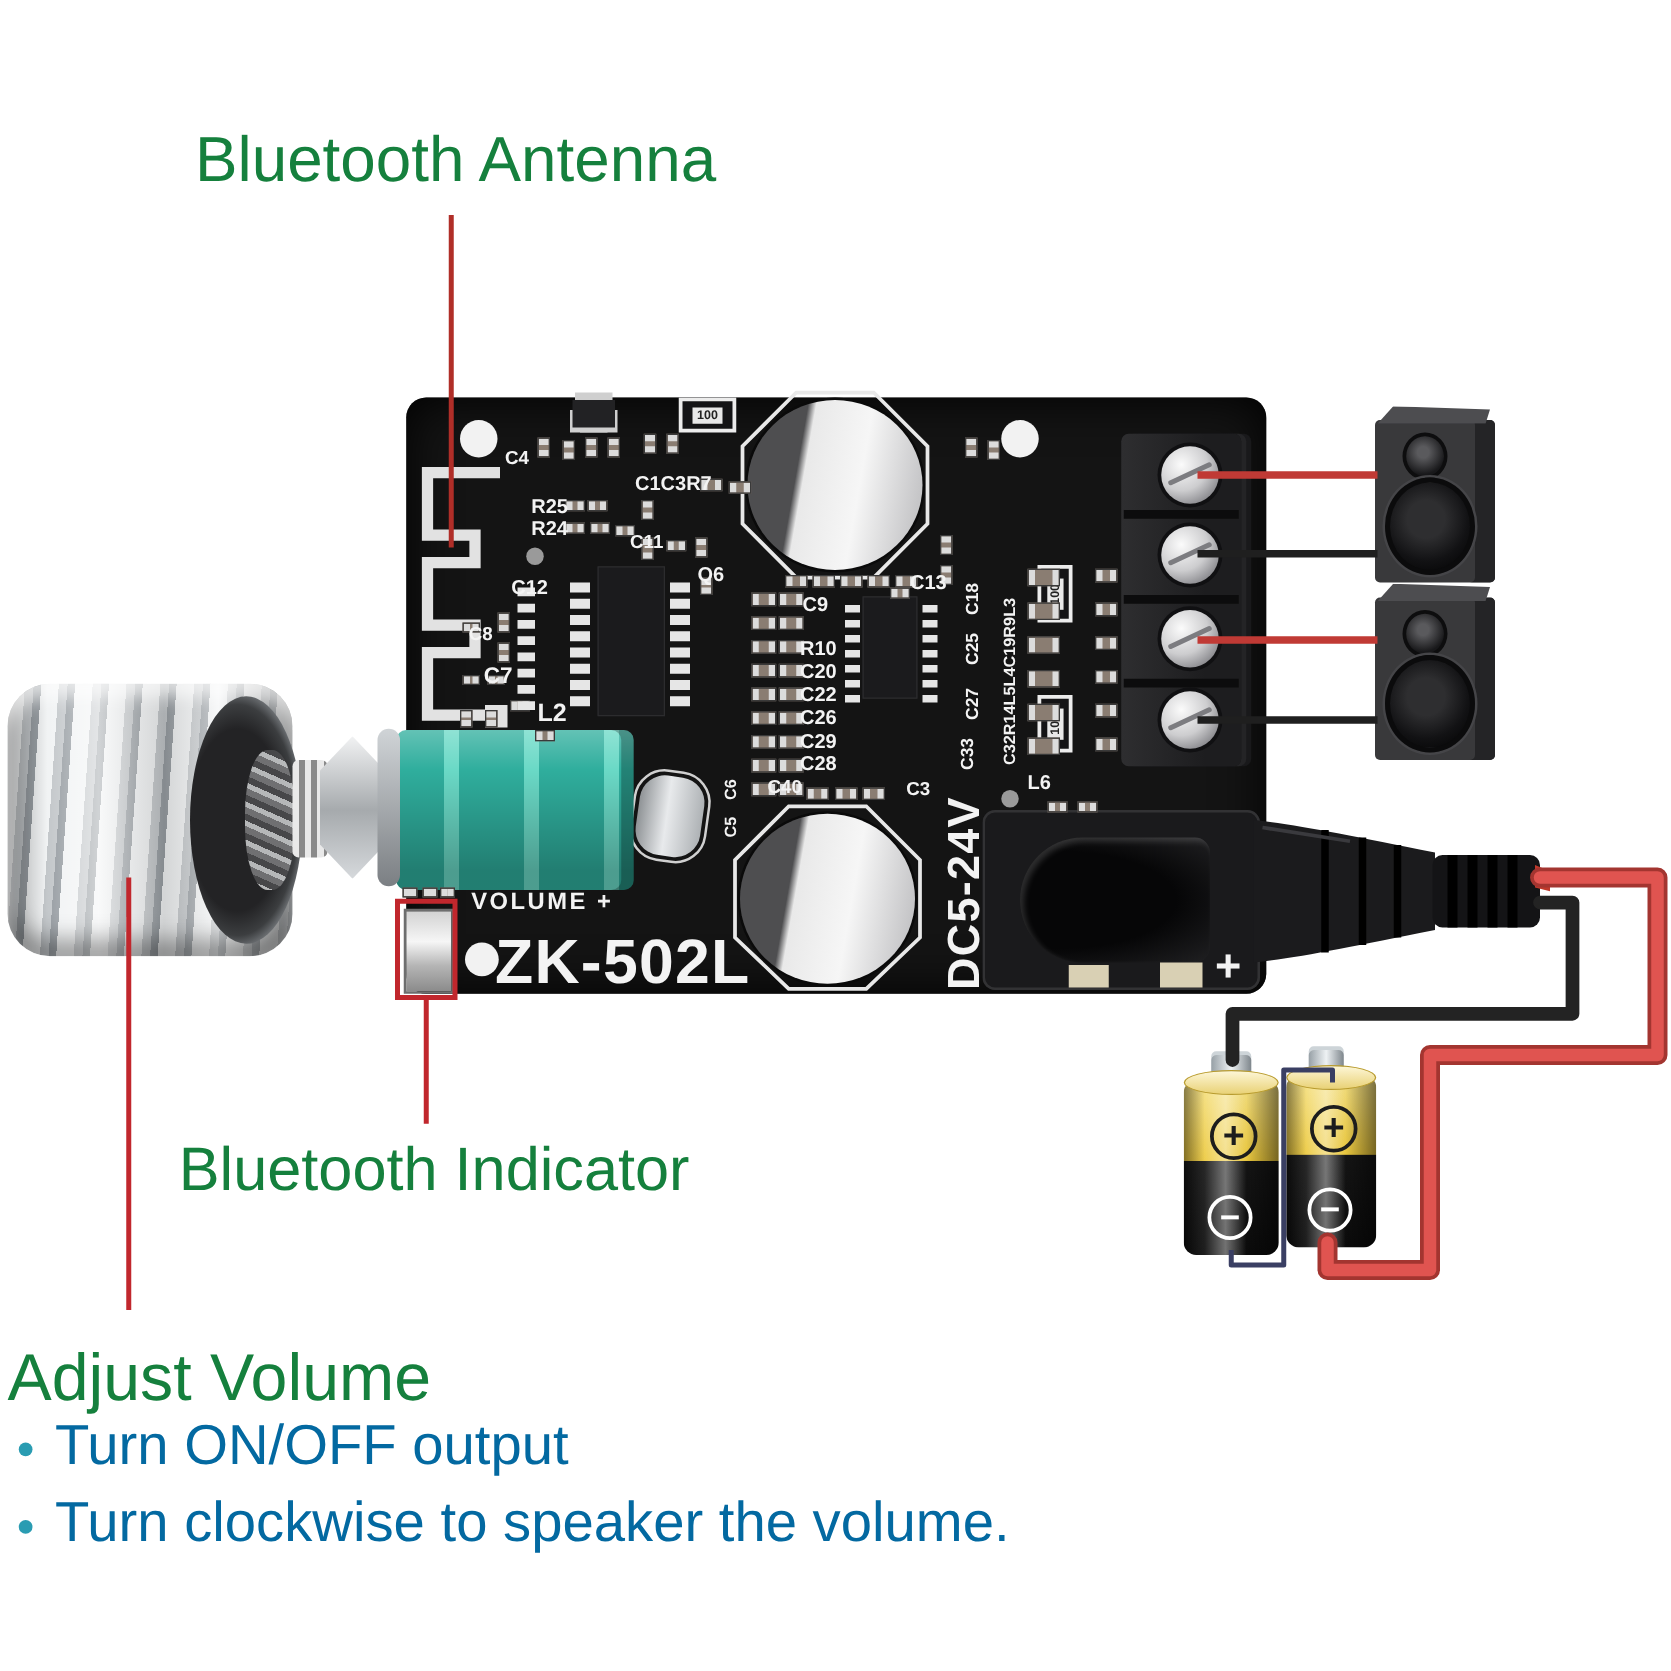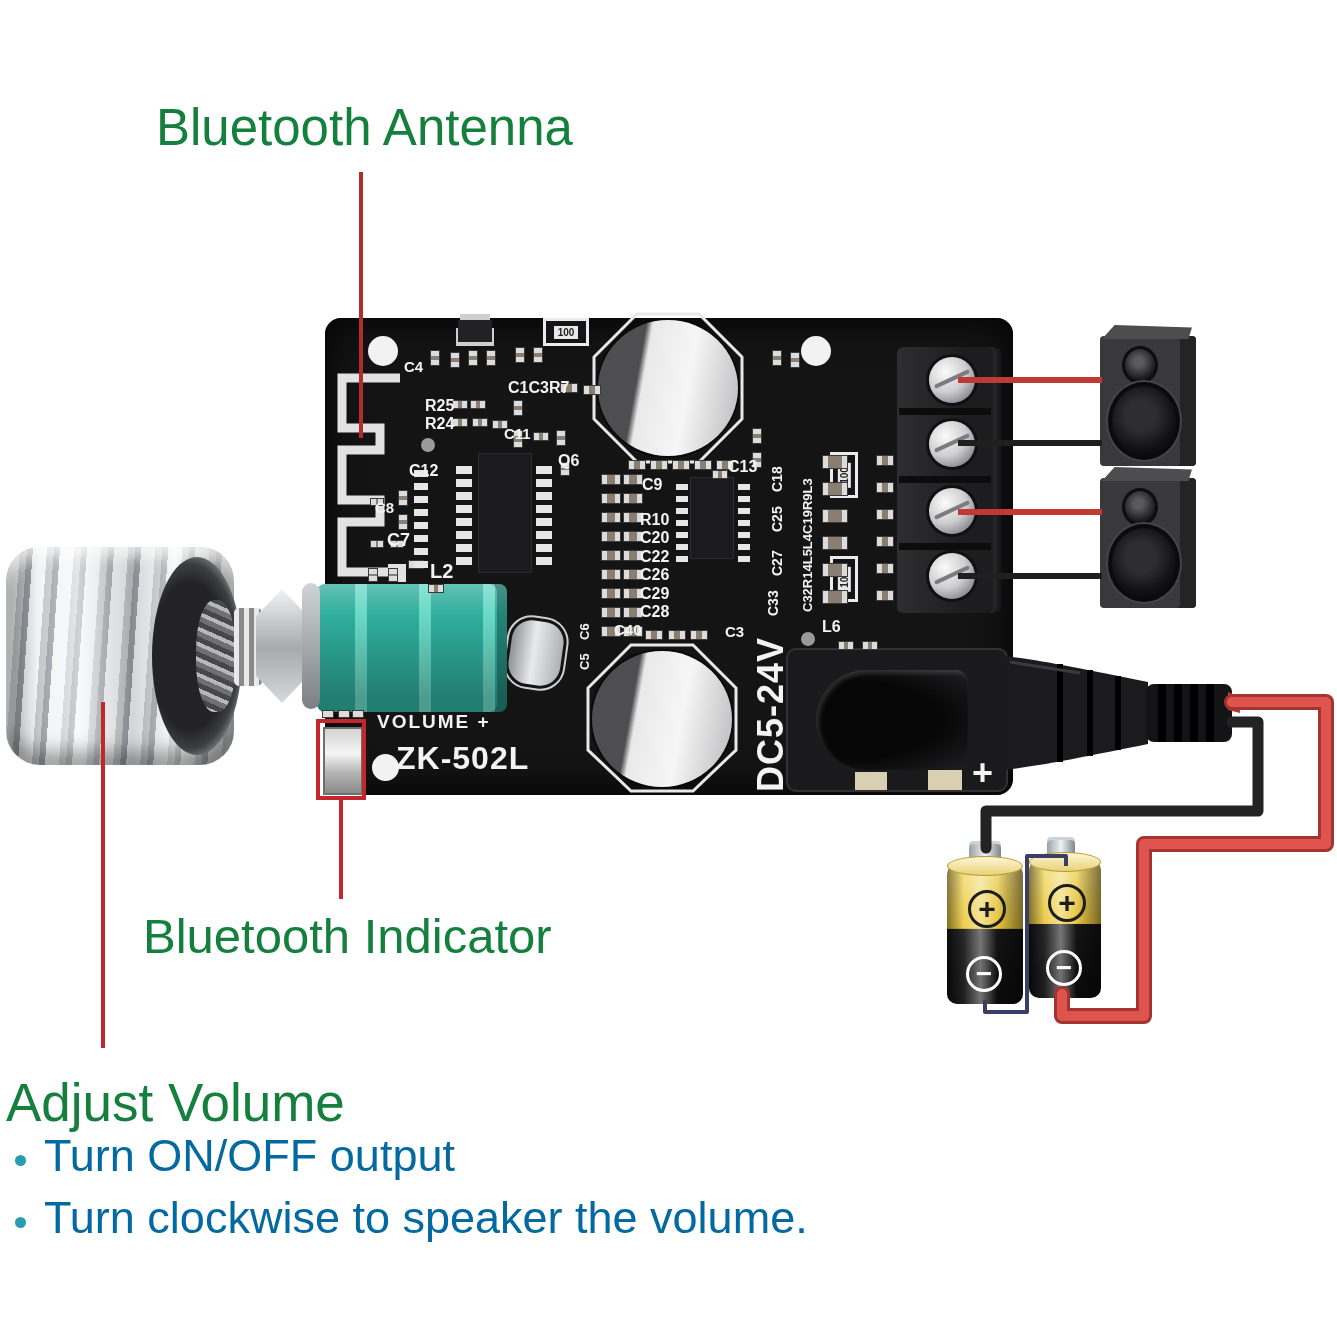--- a/index.html
+++ b/index.html
@@ -298,21 +298,21 @@
       <div class="pad" style="left: 676px; top: 484px; width: 12px; height: 6px;"></div>
       <div class="pad" style="left: 676px; top: 496px; width: 12px; height: 6px;"></div>
       <div class="pad" style="left: 676px; top: 508px; width: 12px; height: 6px;"></div>
       <div class="pad" style="left: 676px; top: 520px; width: 12px; height: 6px;"></div>
       <div class="pad" style="left: 676px; top: 532px; width: 12px; height: 6px;"></div>
       <div class="pad" style="left: 676px; top: 544px; width: 12px; height: 6px;"></div>
       <div class="pad" style="left: 676px; top: 556px; width: 12px; height: 6px;"></div>
     </div>
 
   <div id="silk">
-    <div class="silk" style="left:396px;top:740px;font-size:32px;letter-spacing:1px;">ZK-502L</div>
+    <div class="silk" style="left:396px;top:740px;font-size:50px;letter-spacing:1px;">ZK-502L</div>
     <div class="silk" style="left:377px;top:711px;font-size:19px;letter-spacing:2px;">VOLUME +</div>
     <div class="silk" style="left:750px;top:792px;font-size:36px;letter-spacing:1px;transform-origin:0 0;transform:rotate(-90deg);">DC5-24V</div>
     <div class="silk" style="left:972px;top:752px;font-size:36px;">+</div>
   <div class="silk" style="left: 404px; top: 358px; font-size: 15px;">C4</div>
       <div class="silk" style="left: 508px; top: 379px; font-size: 16px;">C1C3R7</div>
       <div class="silk" style="left: 425px; top: 397px; font-size: 16px;">R25</div>
       <div class="silk" style="left: 425px; top: 415px; font-size: 16px;">R24</div>
       <div class="silk" style="left: 504px; top: 425px; font-size: 15px;">C11</div>
       <div class="silk" style="left: 558px; top: 452px; font-size: 16px;">Q6</div>
       <div class="silk" style="left: 409px; top: 462px; font-size: 16px;">C12</div>

